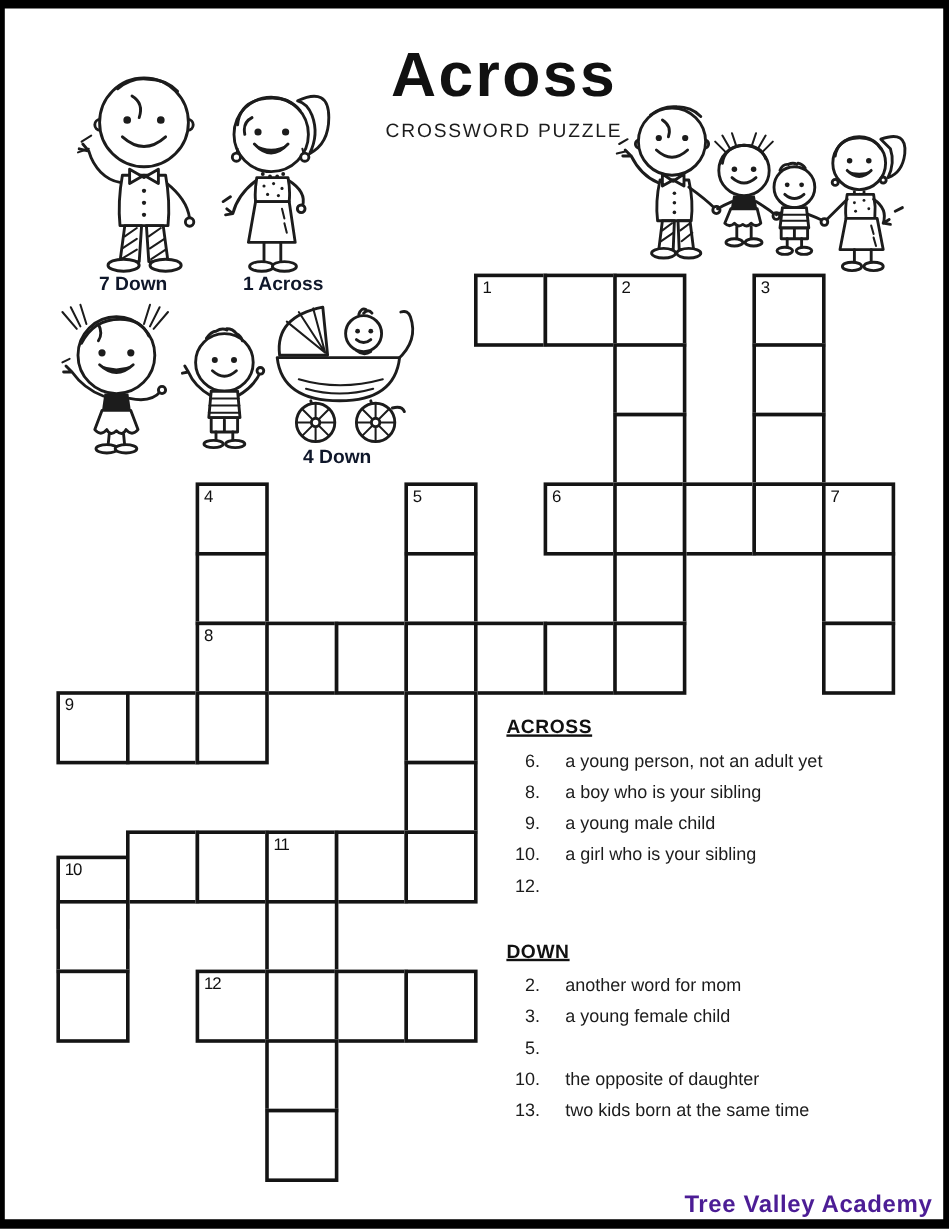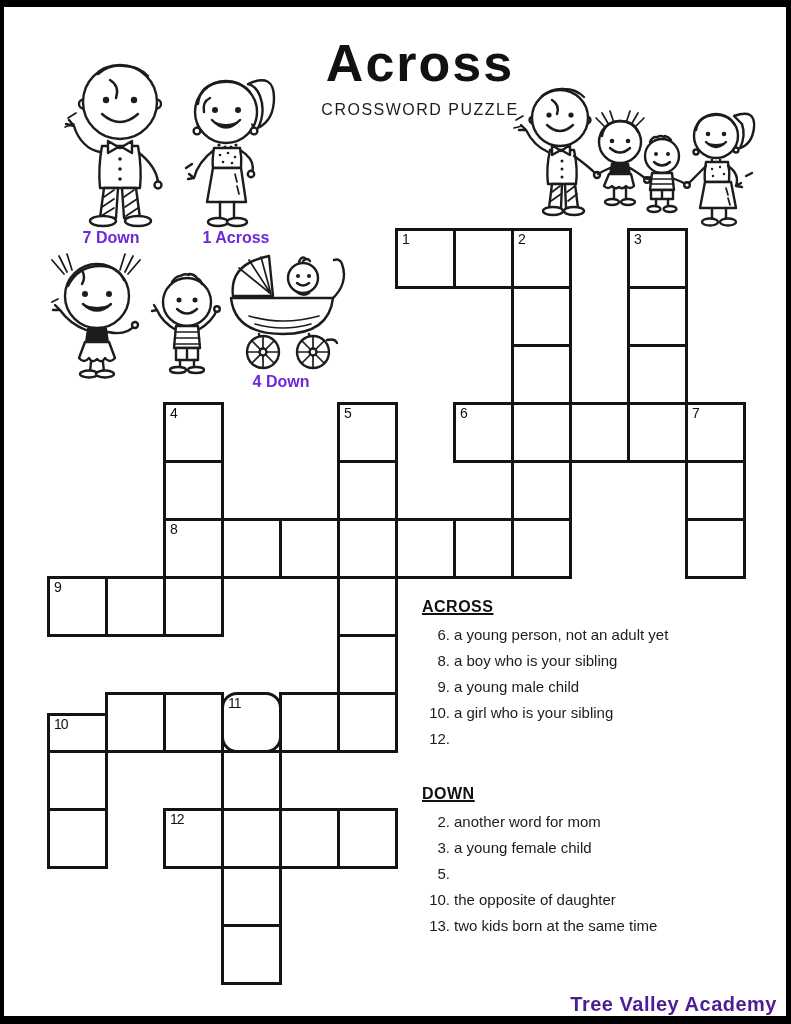--- a/index.html
+++ b/index.html
@@ -12,39 +12,39 @@
   }
   .abs{position:absolute;}
   .title{
     left:236px; top:26px; width:360px; text-align:center;
     font-size:52px; font-weight:900; letter-spacing:2px; color:#111;
   }
   .subtitle{
     left:236px; top:94px; width:360px; text-align:center;
     font-size:16px; font-weight:400; letter-spacing:1.5px; color:#1c1c1c;
   }
-  .fig-label{ width:130px; text-align:center; font-weight:700; font-size:16px; color:#6d28d9;}
+  .fig-label{ width:130px; text-align:center; font-weight:700; font-size:16px; color:#0f172a;}
   .grid{left:43px; top:221px; width:702px; height:762px;}
   .cell{
     position:absolute; width:61px; height:61px; box-sizing:border-box;
     border:3px solid #141414; background:#fff;
   }
   .cell .num{
     position:absolute; top:0px; left:4px; font-size:14px; line-height:16px;
     font-weight:400; color:#111; letter-spacing:-1px;
   }
   .clues{width:360px;}
   .clues h2{
     margin:0 0 6px 0; font-size:16px; font-weight:700; color:#111;
     text-decoration:underline; text-decoration-thickness:2px; letter-spacing:.5px;
   }
   .clues ul{list-style:none; margin:0; padding:0;}
   .clues li{display:flex; line-height:26px; font-size:15px; color:#1c1c1c;}
   .clues .num{width:28px; text-align:right; flex:none;}
-  .clues .txt{margin-left:4px;}
+  .clues .txt{margin-left:21px;}
   .footer{
     right:9px; top:986px; font-size:20px; font-weight:700; letter-spacing:.5px;
   }
   svg{display:block; overflow:visible;}
   .doodle{stroke:#1c1c1c; fill:none; stroke-width:2.4; stroke-linecap:round; stroke-linejoin:round;}
   .doodle .w{fill:#ffffff;}
   .doodle .d{fill:#1c1c1c; stroke:none;}
   .doodle .thin{stroke-width:1.7;}
 </style>
 </head>
@@ -290,21 +290,21 @@
       </div>
       <div class="cell" style="left: 58px; top: 348px;"></div>
       <div class="cell" style="left: 116px; top: 348px;"></div>
       <div class="cell" style="left: 290px; top: 348px;"></div>
       <div class="cell" style="left: 290px; top: 406px;"></div>
       <div class="cell" style="left: 0px; top: 485px;">
         <span class="num">10</span>
       </div>
       <div class="cell" style="left: 58px; top: 464px;"></div>
       <div class="cell" style="left: 116px; top: 464px;"></div>
-      <div class="cell" style="left: 174px; top: 464px; border-radius: 16px;">
+      <div class="cell" style="left: 174px; top: 464px;">
         <span class="num">11</span>
       </div>
       <div class="cell" style="left: 232px; top: 464px;"></div>
       <div class="cell" style="left: 290px; top: 464px;"></div>
       <div class="cell" style="left: 0px; top: 522px;"></div>
       <div class="cell" style="left: 174px; top: 522px;"></div>
       <div class="cell" style="left: 0px; top: 580px;"></div>
       <div class="cell" style="left: 116px; top: 580px;">
         <span class="num">12</span>
       </div>

